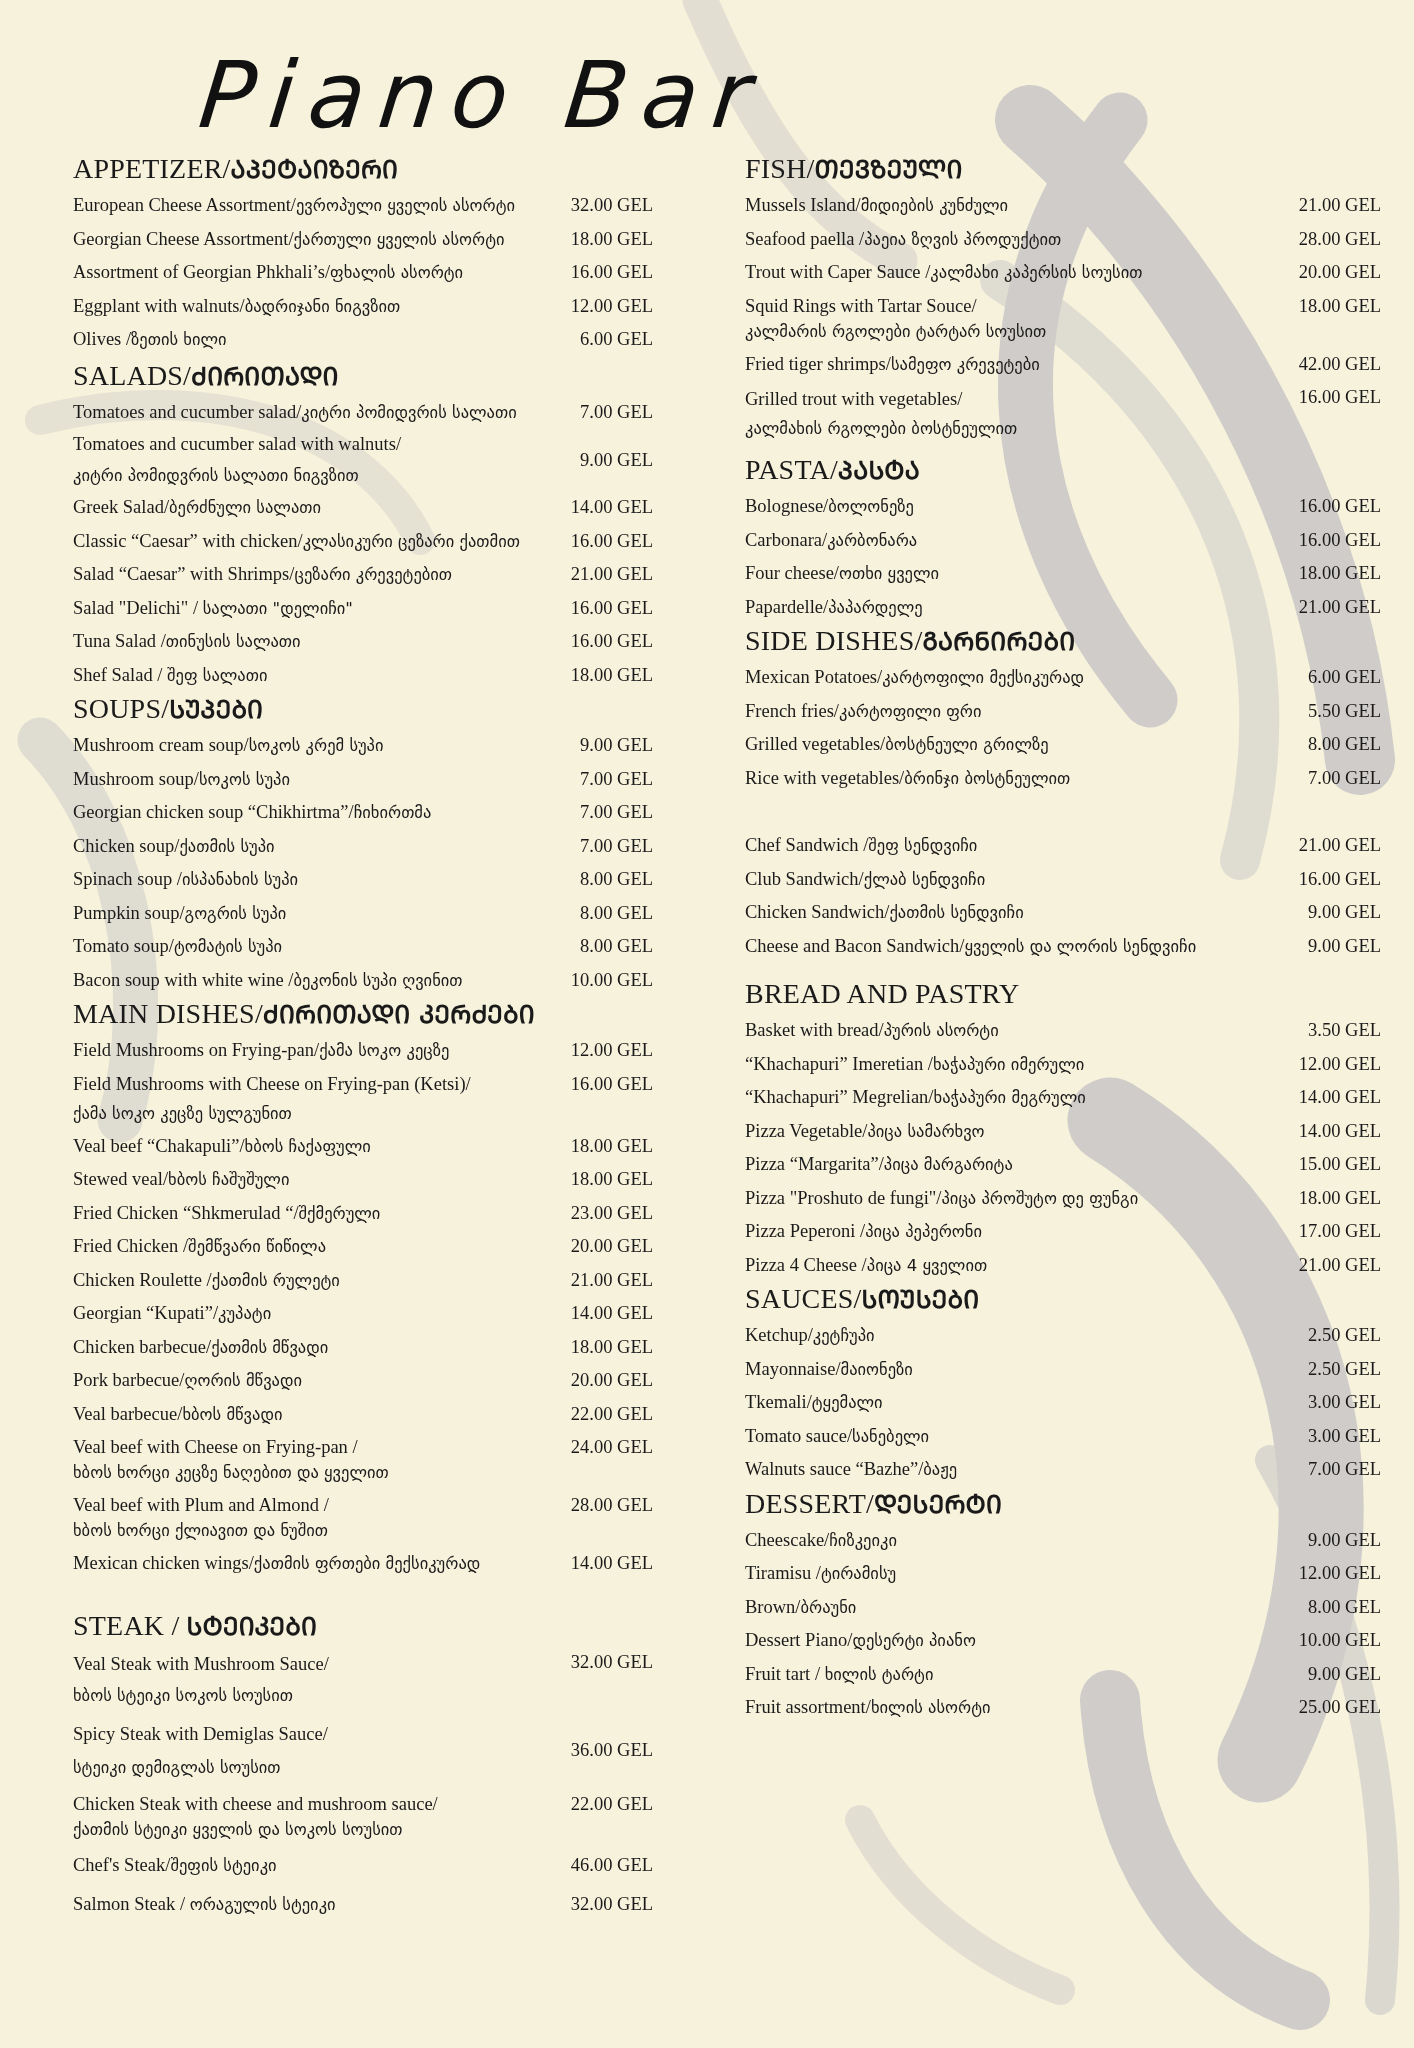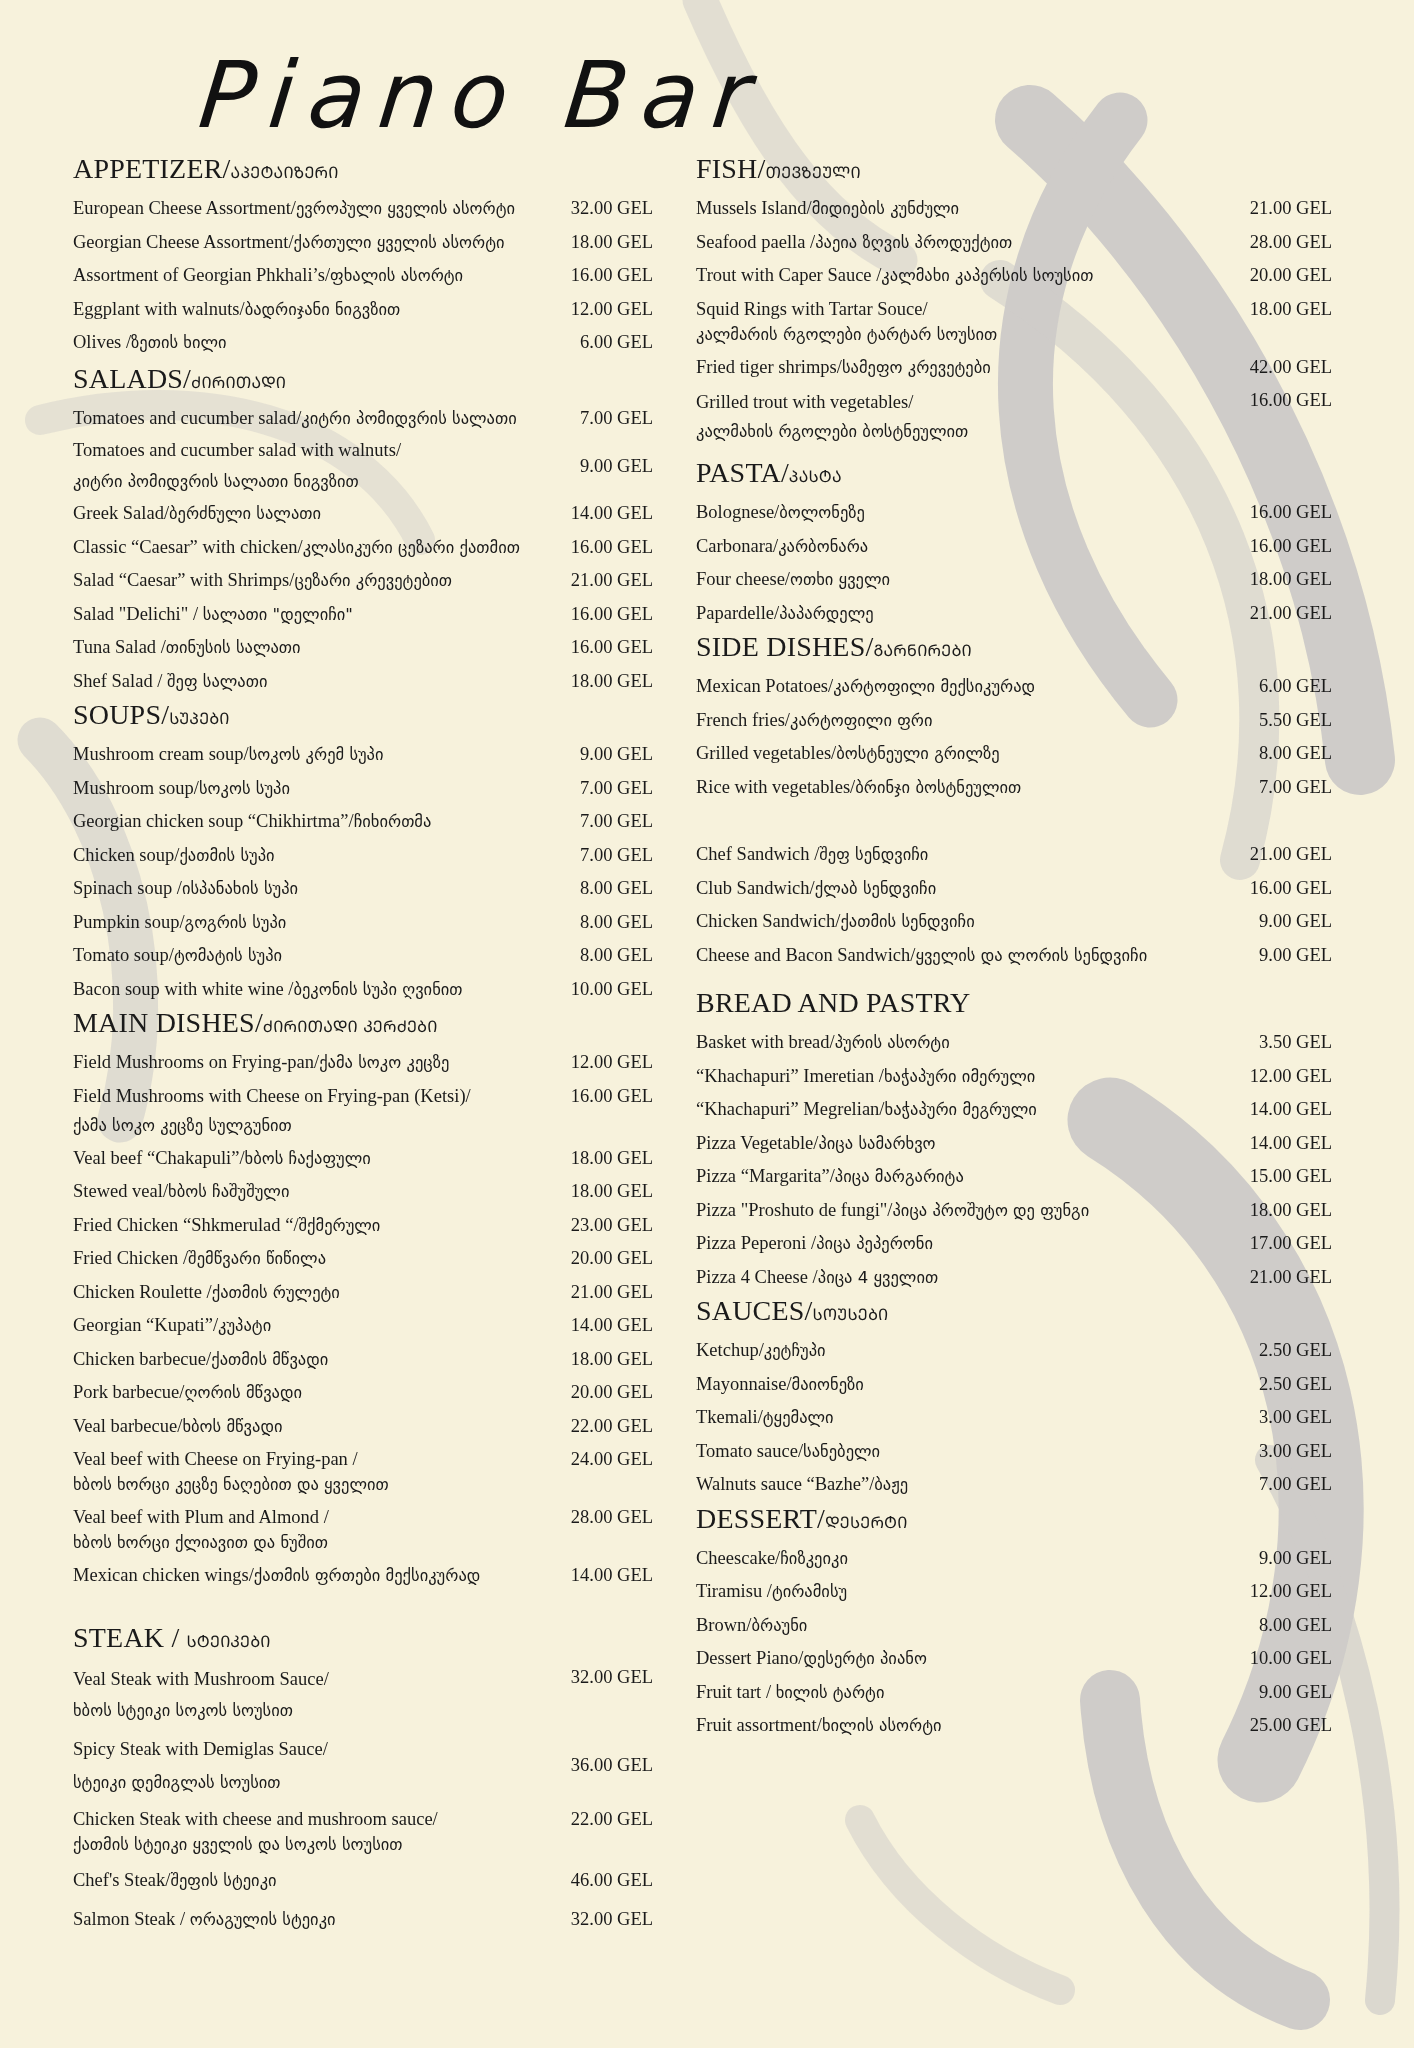--- a/index.html
+++ b/index.html
@@ -12,27 +12,27 @@
   .bg { position:absolute; inset:0; z-index:0; }
   .page { position:relative; z-index:1; width:1414px; height:2048px; }
   .title {
     position:absolute; left:200px; top:42px;
     font-family:"DejaVu Sans", sans-serif; font-style:italic;
     font-size:92px; letter-spacing:14px; color:#111; font-weight:normal;
     transform:skewX(-6deg);
   }
   .col { position:absolute; }
   .col-left { left:73px; top:152px; width:580px; }
-  .col-right { left:696px; top:152px; width:636px; }
+  .col-right { left:745px; top:152px; width:636px; }
   .section { margin:0; }
   .sec-head {
     font-size:28px; line-height:34px; white-space:nowrap; margin:0 0 2px 0;
     font-weight:normal; letter-spacing:0.2px;
   }
-  .sec-head .ka { font-family:"DejaVu Sans", sans-serif; font-weight:normal; font-size:16px; }
+  .sec-head .ka { font-family:"DejaVu Sans", sans-serif; font-weight:bold; font-size:25px; }
   .item { display:flex; justify-content:space-between; align-items:flex-start;
     font-size:18.5px; line-height:32.5px; }
   .item .name { white-space:nowrap; }
   .item .name .ka2 { display:block; }
   .item .price { white-space:nowrap; text-align:right; }
   .ka-text { font-family:"DejaVu Sans", sans-serif; font-size:16.5px; }
   .multi .name { line-height:26px; padding-top:3px; padding-bottom:3px; }
   .price-mid { align-self:center; }
 </style>
 </head>

